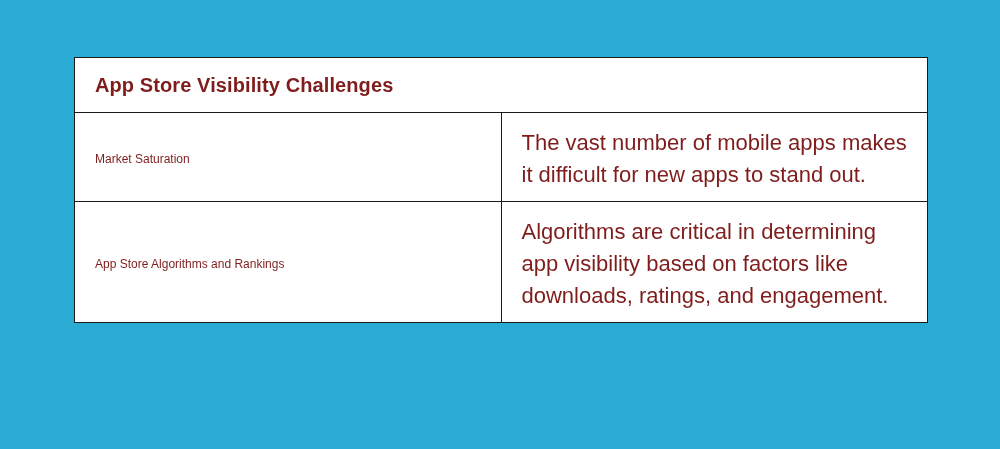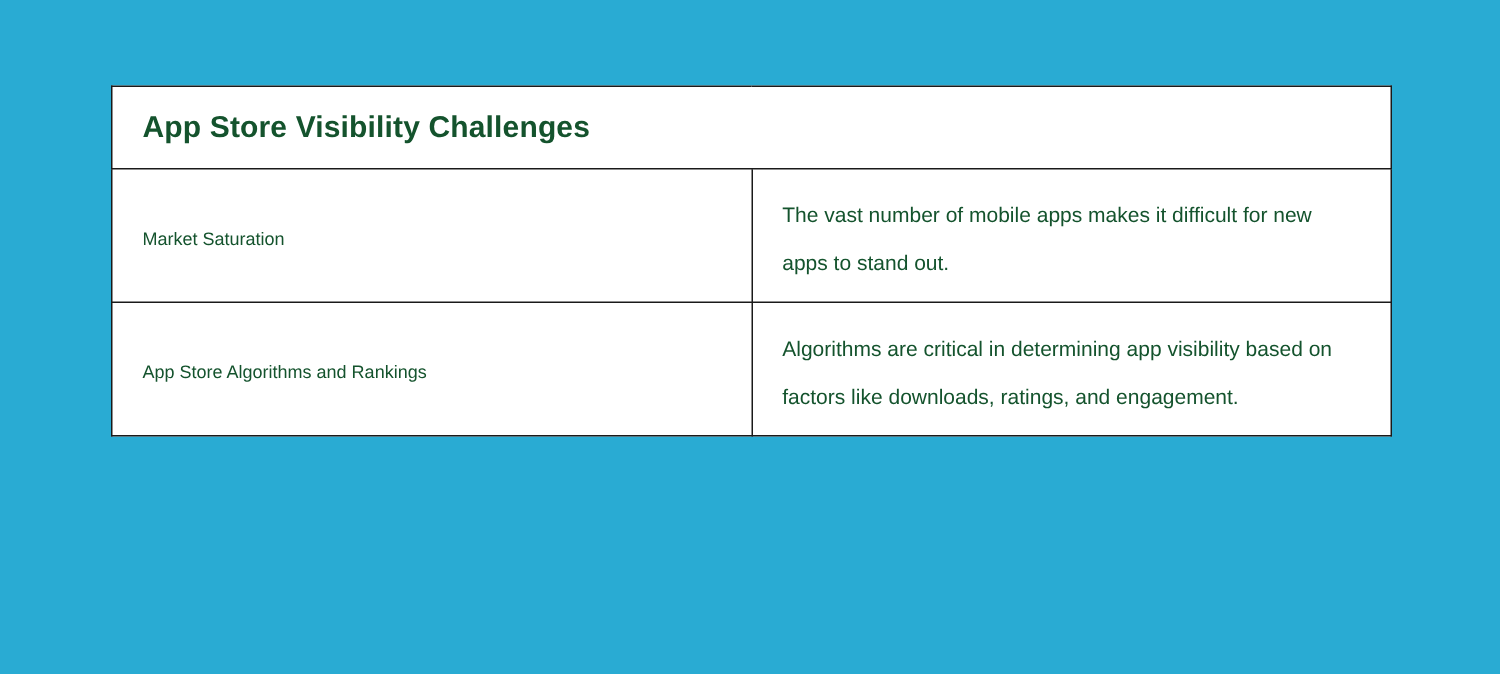--- a/index.html
+++ b/index.html
@@ -23,21 +23,21 @@
     width: 854px;
     border-collapse: collapse;
     background: #FFFFFF;
     table-layout: fixed;
   }
   table.challenges th,
   table.challenges td {
     border: 1px solid #1A1A1A;
     vertical-align: middle;
     text-align: left;
-    color: #14532d;
+    color: #7f1d1d;
     box-sizing: border-box;
   }
   th.table-title-cell {
     height: 55px;
     padding: 8px 20px;
     font-size: 20px;
     font-weight: 700;
     color: #111111;
     letter-spacing: 0.1px;
   }
@@ -47,21 +47,21 @@
     font-size: 12px;
     vertical-align: top;
   }
   td.term-cell .term-text {
     line-height: 32px;
     display: inline-block;
     padding-top: 4px;
   }
   td.desc-cell {
     padding: 10px 20px;
-    font-size: 14px;
+    font-size: 22px;
     vertical-align: top;
   }
   td.desc-cell .desc-text {
     display: block;
     margin: 0;
     line-height: 32px;
     max-width: 398px;
     padding-top: 4px;
   }
 </style>

